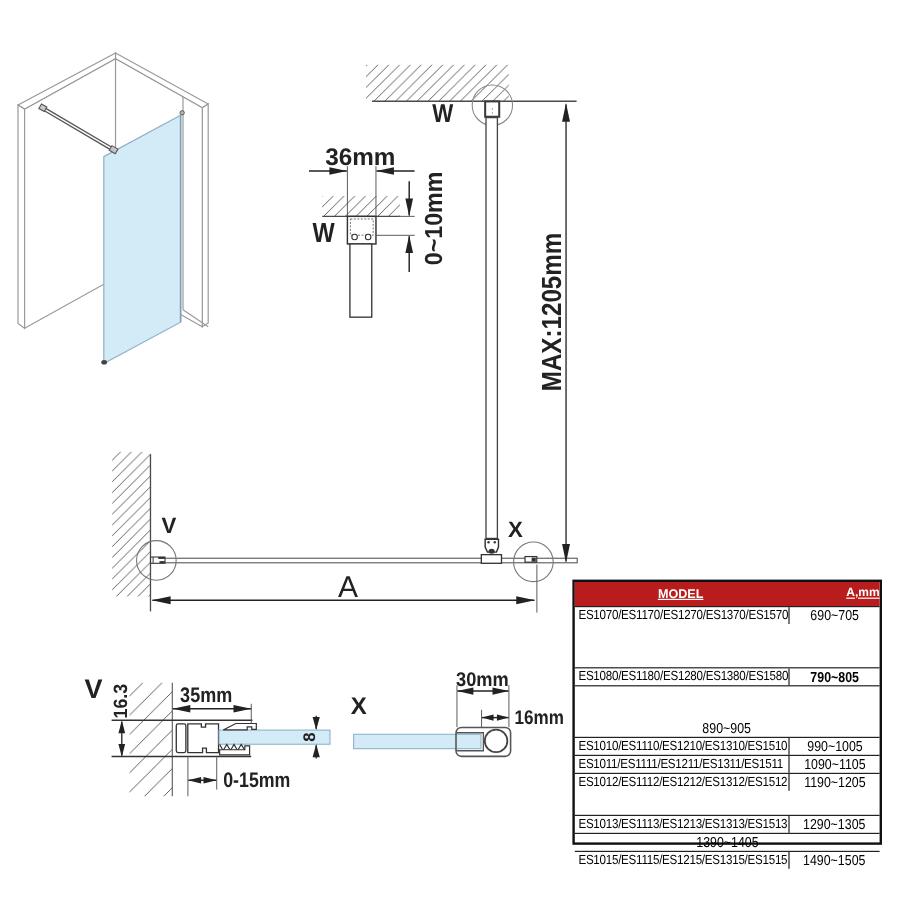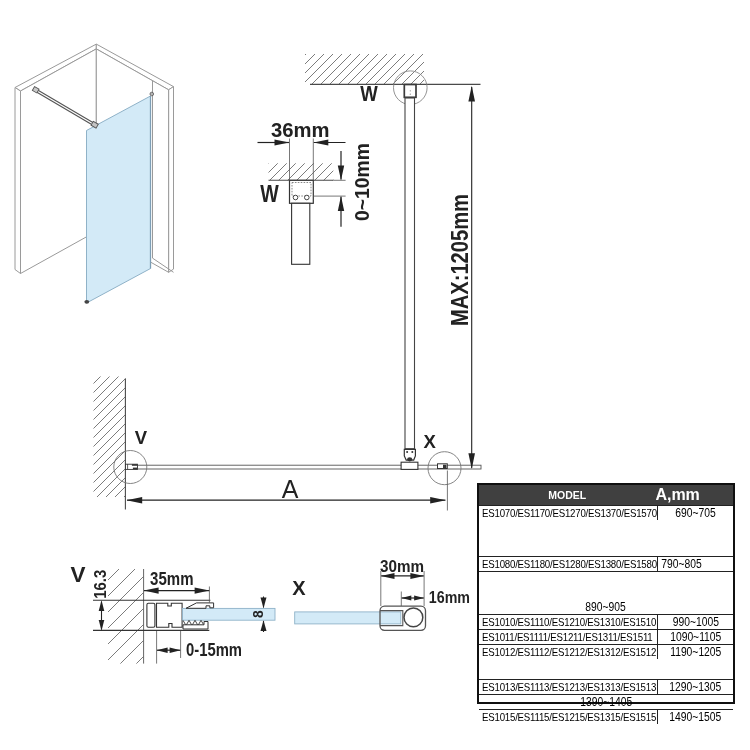--- a/index.html
+++ b/index.html
@@ -229,37 +229,37 @@
 <line x1="401.7" y1="598" x2="423.7" y2="598"></line>
 <polygon points="401.3,598 411.3,595.4 411.3,600.6" stroke="none"></polygon>
 <polygon points="424.1,598 414.1,595.4 414.1,600.6" stroke="none"></polygon>
 </g>
 <text x="428.8" y="603.4" font-size="16.5" font-weight="bold" fill="#222" text-anchor="start" textLength="41.2" lengthAdjust="spacingAndGlyphs">16mm</text>
 
 </svg>
 
 <div style="position:absolute;left:477px;top:483px;width:258px;height:221px;box-sizing:border-box;border:2.5px solid #101010;background:#fff;display:flex;flex-direction:column;">
 
-  <div style="height:20px;flex:none;background:#404040;color:#fff;display:flex;font-weight:bold;">
+  <div style="height:20px;flex:none;background:#b91c1c;color:#fff;display:flex;font-weight:bold;text-decoration:underline;">
     <div style="width:176.4px;text-align:center;line-height:20px;font-size:10.5px;">MODEL</div>
-    <div style="flex:1;text-align:left;line-height:20px;font-size:16px;">A,mm</div>
+    <div style="flex:1;text-align:right;line-height:20px;font-size:10px;">A,mm</div>
   </div>
 
   <div style="flex:1;display:flex;border-top:1.3px solid #222;align-items:center;">
     <div style="width:175px;padding-left:3px;border-right:1.4px solid #222;align-self:stretch;display:flex;align-items:center;overflow:hidden;">
           <span style="font-size:11px;letter-spacing:-0.25px;white-space:nowrap;transform:scaleX(0.88);transform-origin:left center;display:inline-block;">ES1070/ES1170/ES1270/ES1370/ES1570</span>
         </div>
     <div style="flex:1;text-align:center;font-size:12px;"><span style="display:inline-block;transform:scaleX(0.86);transform-origin:center;">690~705</span></div>
   </div>
 
   <div style="flex:1;display:flex;border-top:1.3px solid #222;align-items:center;margin-top:36px;">
     <div style="width:175px;padding-left:3px;border-right:1.4px solid #222;align-self:stretch;display:flex;align-items:center;overflow:hidden;">
           <span style="font-size:11px;letter-spacing:-0.25px;white-space:nowrap;transform:scaleX(0.88);transform-origin:left center;display:inline-block;">ES1080/ES1180/ES1280/ES1380/ES1580</span>
         </div>
-    <div style="flex:1;font-size:12px;"><span style="display:inline-block;transform:scaleX(0.86);transform-origin:center;">790~805</span></div>
+    <div style="flex:1;text-align:center;font-size:12px;font-weight:bold;"><span style="display:inline-block;transform:scaleX(0.86);transform-origin:center;">790~805</span></div>
   </div>
 
   <div style="flex:1;display:flex;border-top:1.3px solid #222;align-items:center;">
     <div style="flex:1;text-align:center;font-size:12px;margin-top:28px;"><span style="display:inline-block;transform:scaleX(0.86);transform-origin:center;">890~905</span></div>
   </div>
 
   <div style="flex:1;display:flex;border-top:1.3px solid #222;align-items:center;">
     <div style="width:175px;padding-left:3px;border-right:1.4px solid #222;align-self:stretch;display:flex;align-items:center;overflow:hidden;">
           <span style="font-size:11px;letter-spacing:-0.25px;white-space:nowrap;transform:scaleX(0.88);transform-origin:left center;display:inline-block;">ES1010/ES1110/ES1210/ES1310/ES1510</span>
         </div>

